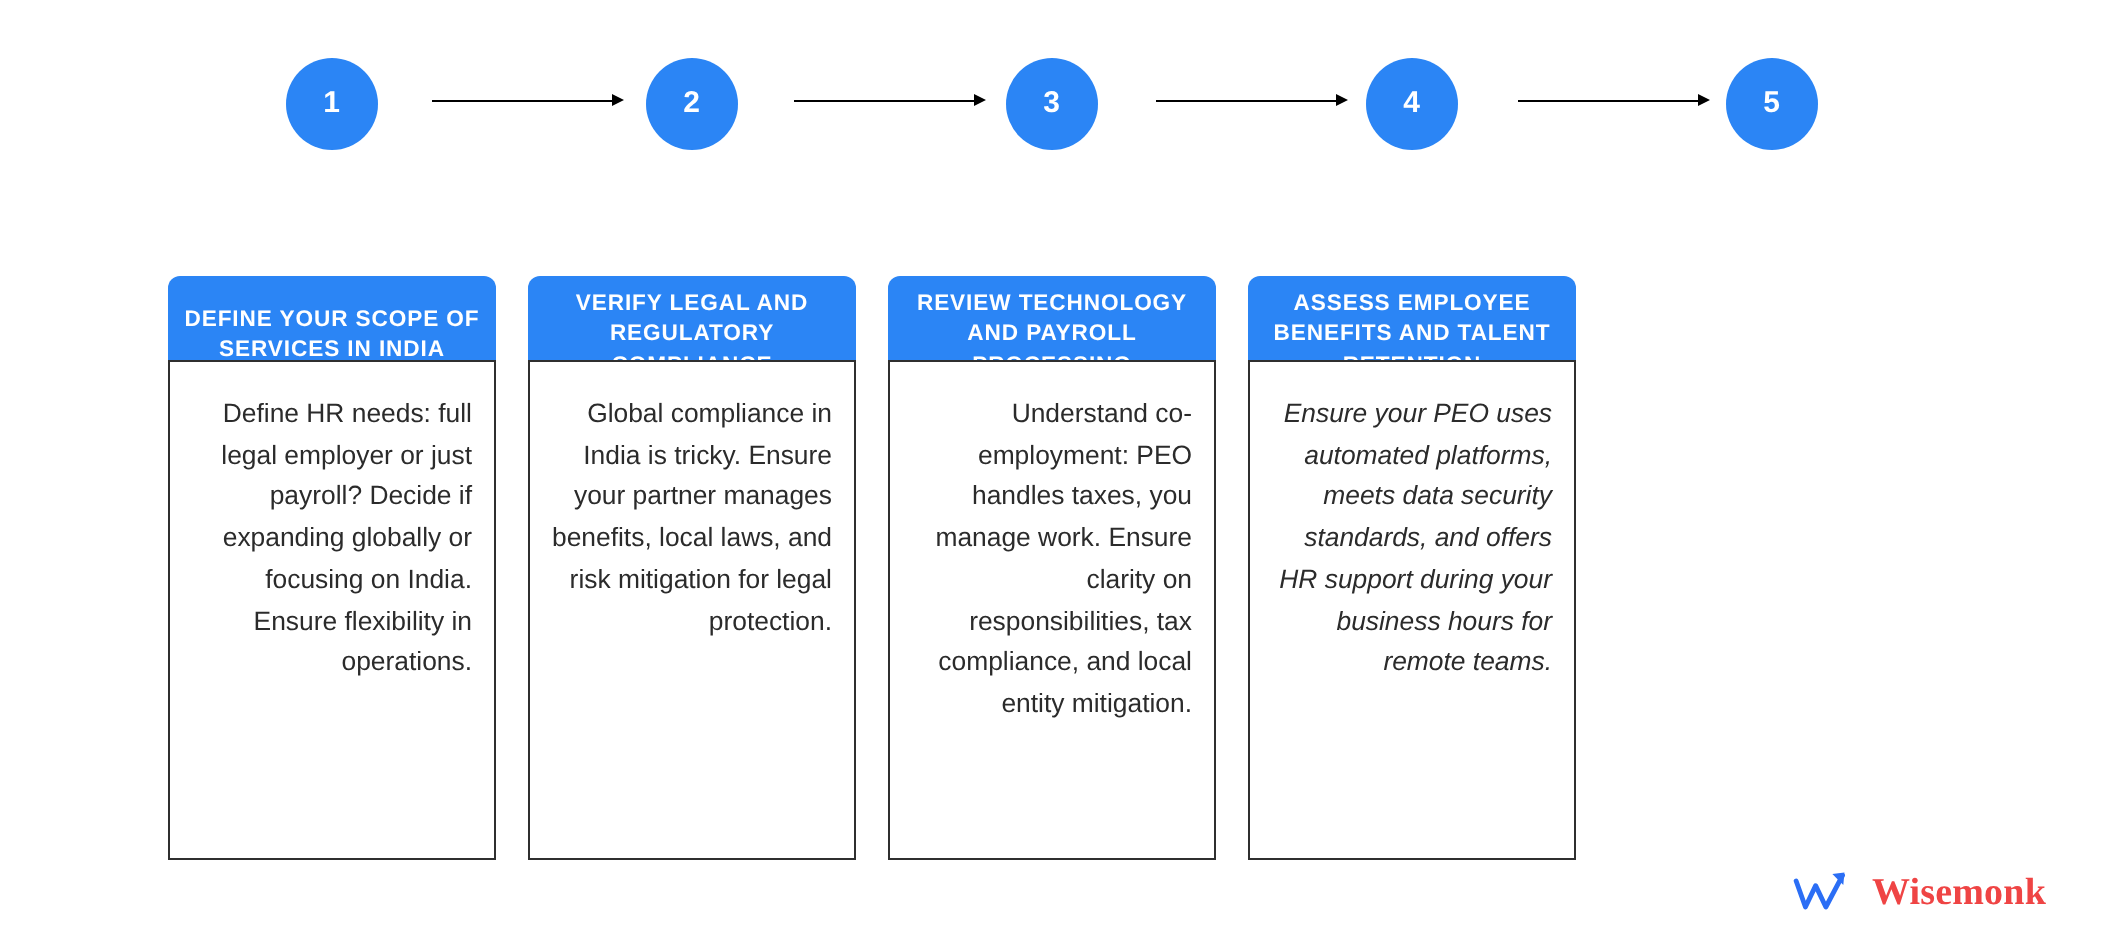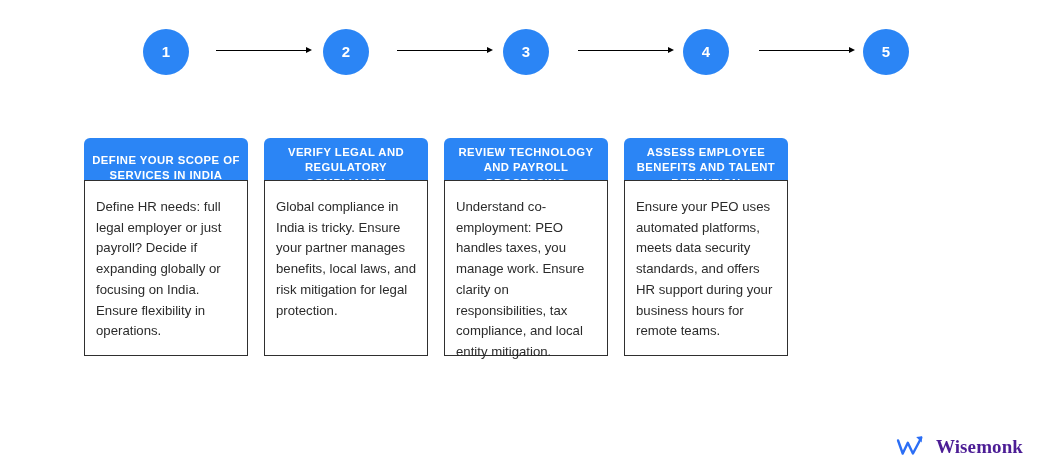--- a/index.html
+++ b/index.html
@@ -134,29 +134,29 @@
     left: 84px;
     top: 180px;
     width: 884px;
     display: flex;
     flex-direction: row;
   }
   .card-cell {
     width: 164px;
     margin-right: 16px;
   }
-  .card-cell:last-child { margin-right: 0; }
+  .card-cell:last-child { margin-right: 0; font-style: italic; }
 
   .desc-card {
     border: 1.2px solid #2f2f2f;
     background: #ffffff;
-    height: 176px;
+    height: 250px;
     box-sizing: border-box;
     padding: 16px 11px 10px 11px;
-    text-align: left;
+    text-align: right;
     color: #2b2b2b;
     font-size: 13.2px;
     line-height: 20.7px;
     font-family: "Liberation Sans", sans-serif;
   }
 
   
   .logo-wrap {
     position: absolute;
     right: 30px;
@@ -168,21 +168,21 @@
   }
   .logo-mark {
     width: 32px;
     height: 26px;
     display: block;
   }
   .logo-text {
     font-family: "Liberation Serif", serif;
     font-size: 19px;
     font-weight: 700;
-    color: #4c1d95;
+    color: #ef4444;
     letter-spacing: 0.1px;
   }
 </style>
 </head>
 <body>
 
 <div id="canvas">
 
   <div class="circles-row">
     <div class="circle-cell">

